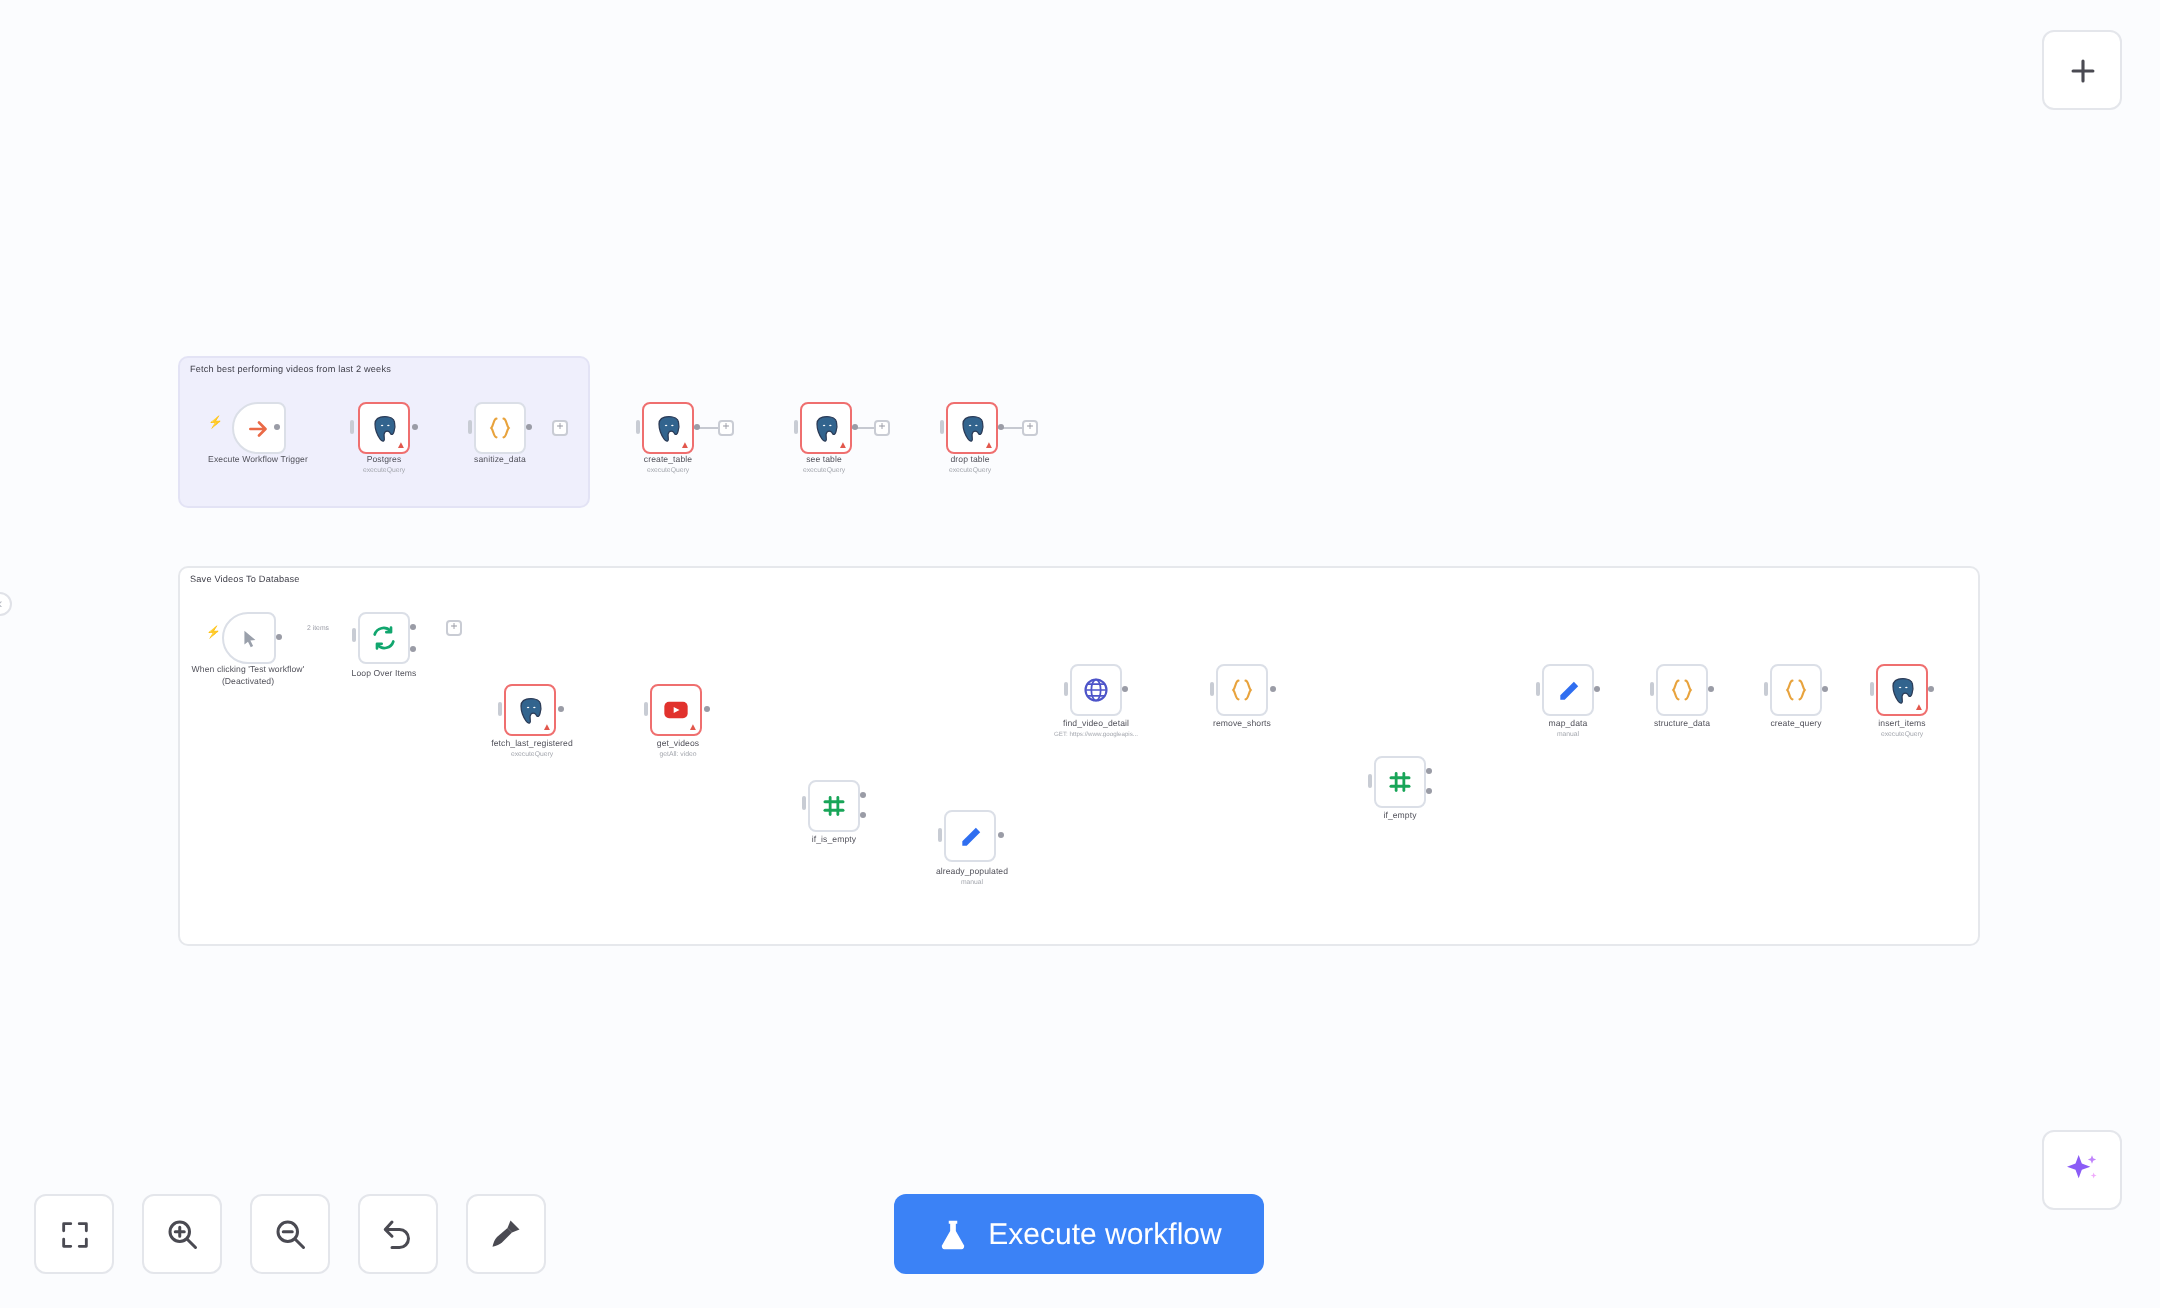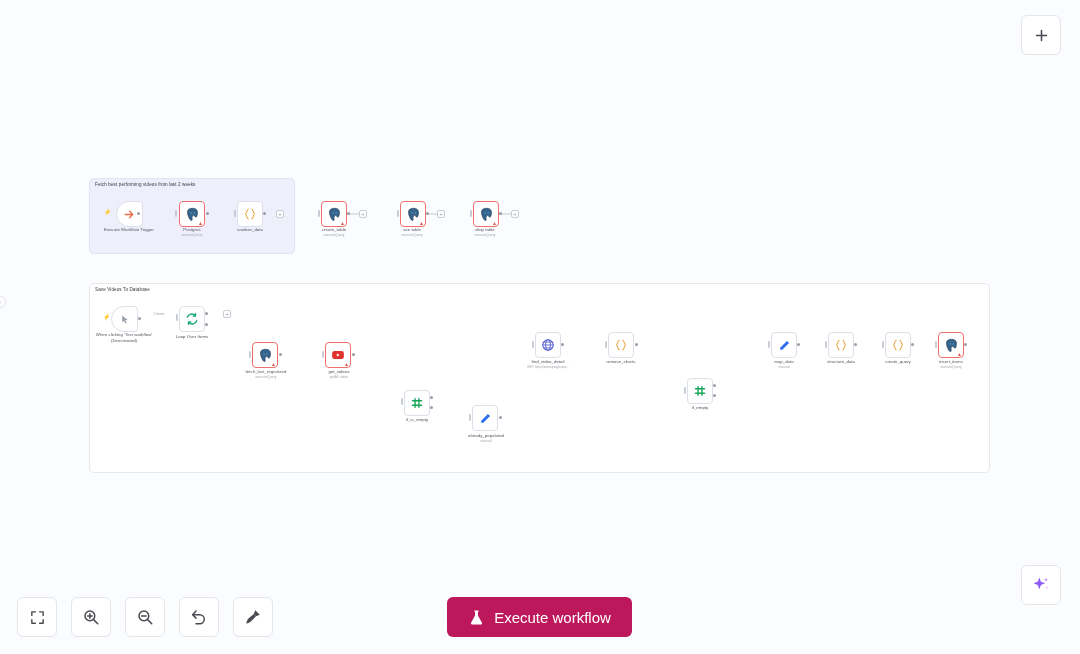--- a/index.html
+++ b/index.html
@@ -114,21 +114,21 @@
     background:#fff; border:1px solid #e4e6eb; border-radius:6px;
     display:flex; align-items:center; justify-content:center;
     color:#4a4a52;
   }
   .toolbar { position:absolute; left:17px; bottom:17px; display:flex; gap:14px; }
   .toolbar .sqbtn { position:relative; left:auto; bottom:auto; }
 
   .execbtn {
     position:absolute; left:447px; top:597px;
     width:185px; height:40px;
-    background:#be185d; border:none; border-radius:6px;
+    background:#3b82f6; border:none; border-radius:6px;
     color:#fff; font-size:15px; font-family:"Liberation Sans", sans-serif;
     display:flex; align-items:center; justify-content:center; gap:9px;
     cursor:pointer;
   }
   .leftnub {
     position:absolute; left:-6px; top:296px;
     width:12px; height:12px; border:1px solid #e0e2e8;
     border-radius:50%; background:#fff;
     display:flex; align-items:center; justify-content:center;
     color:#b6b9c1; font-size:7px;

